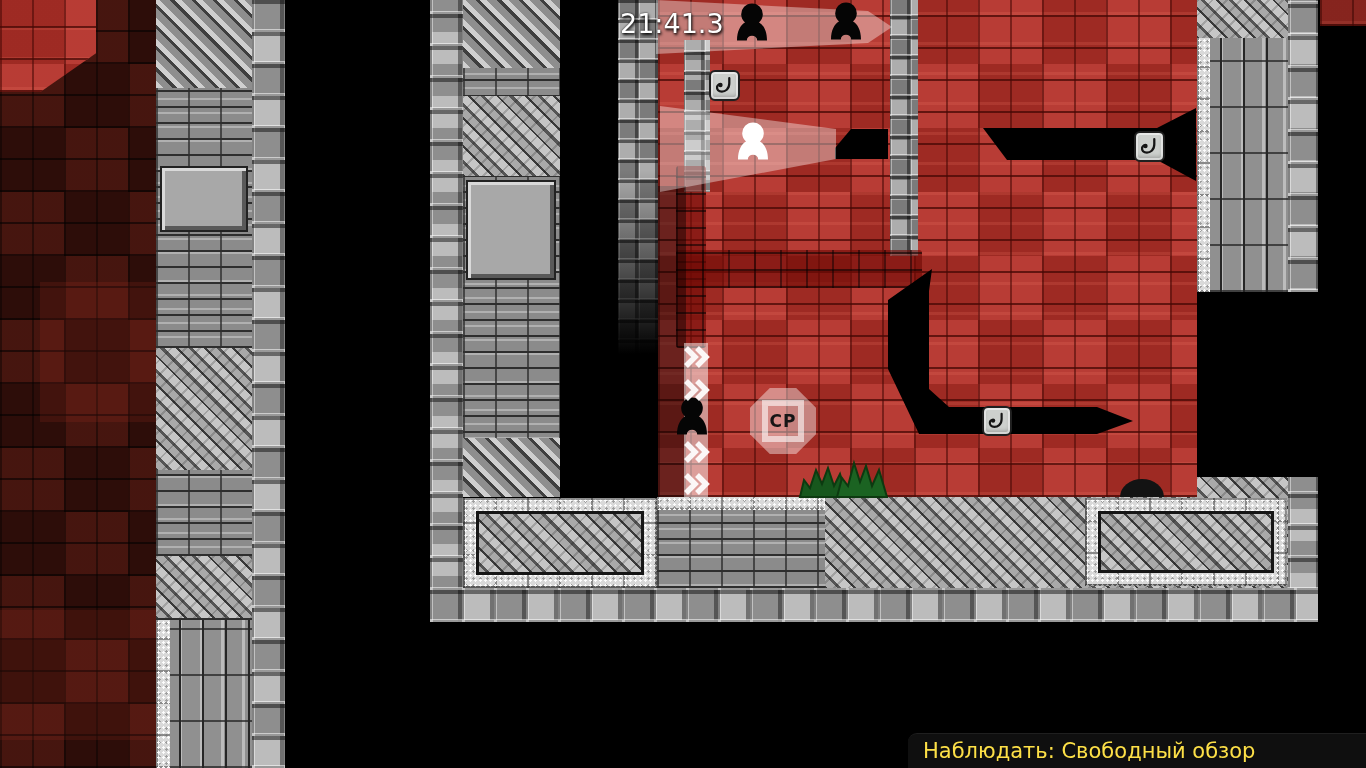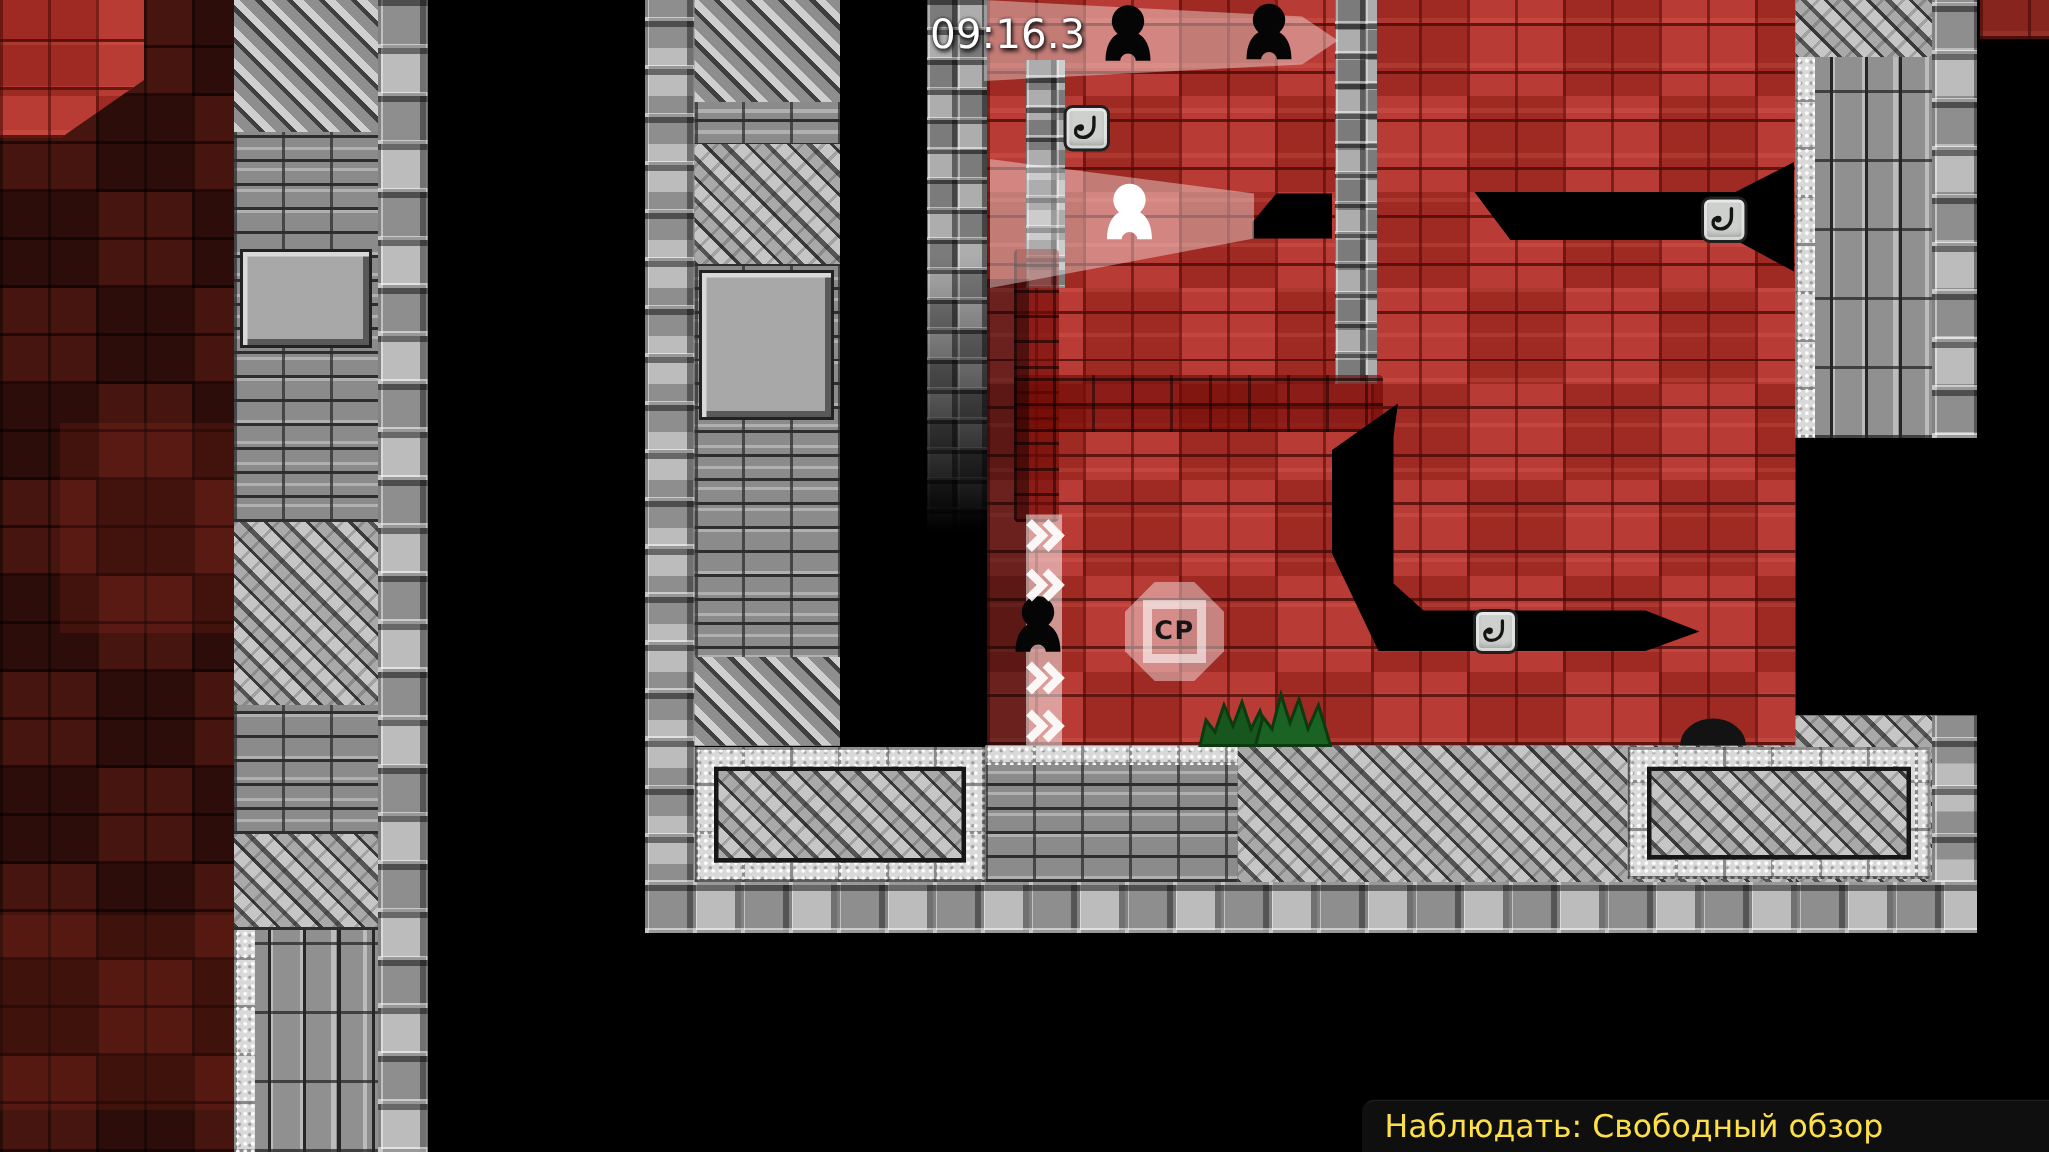--- a/index.html
+++ b/index.html
@@ -237,18 +237,18 @@
         <path d="M21,7 V13 C21,20 16,22.5 12.5,22.5 C8.5,22.5 6.5,20 7,17 C7.3,15 9,13.8 11,14.5" fill="none" stroke="#151515" stroke-width="2.6" stroke-linecap="round"></path>
         <circle cx="10.8" cy="15" r="2.6" fill="#151515"></circle>
       </svg>
   </div>
 
   <div class="cp-badge" style="left:750px;top:388px;">
     <div class="cp-ring"></div>
     <div class="cp-text">CP</div>
   </div>
 
-  <div class="timer">09:16.3</div>
+  <div class="timer">21:41.3</div>
   <div class="spectate-bar">
     <div class="spectate-text">Наблюдать: Свободный обзор</div>
   </div>
 
 </div>
 
 </body></html>

